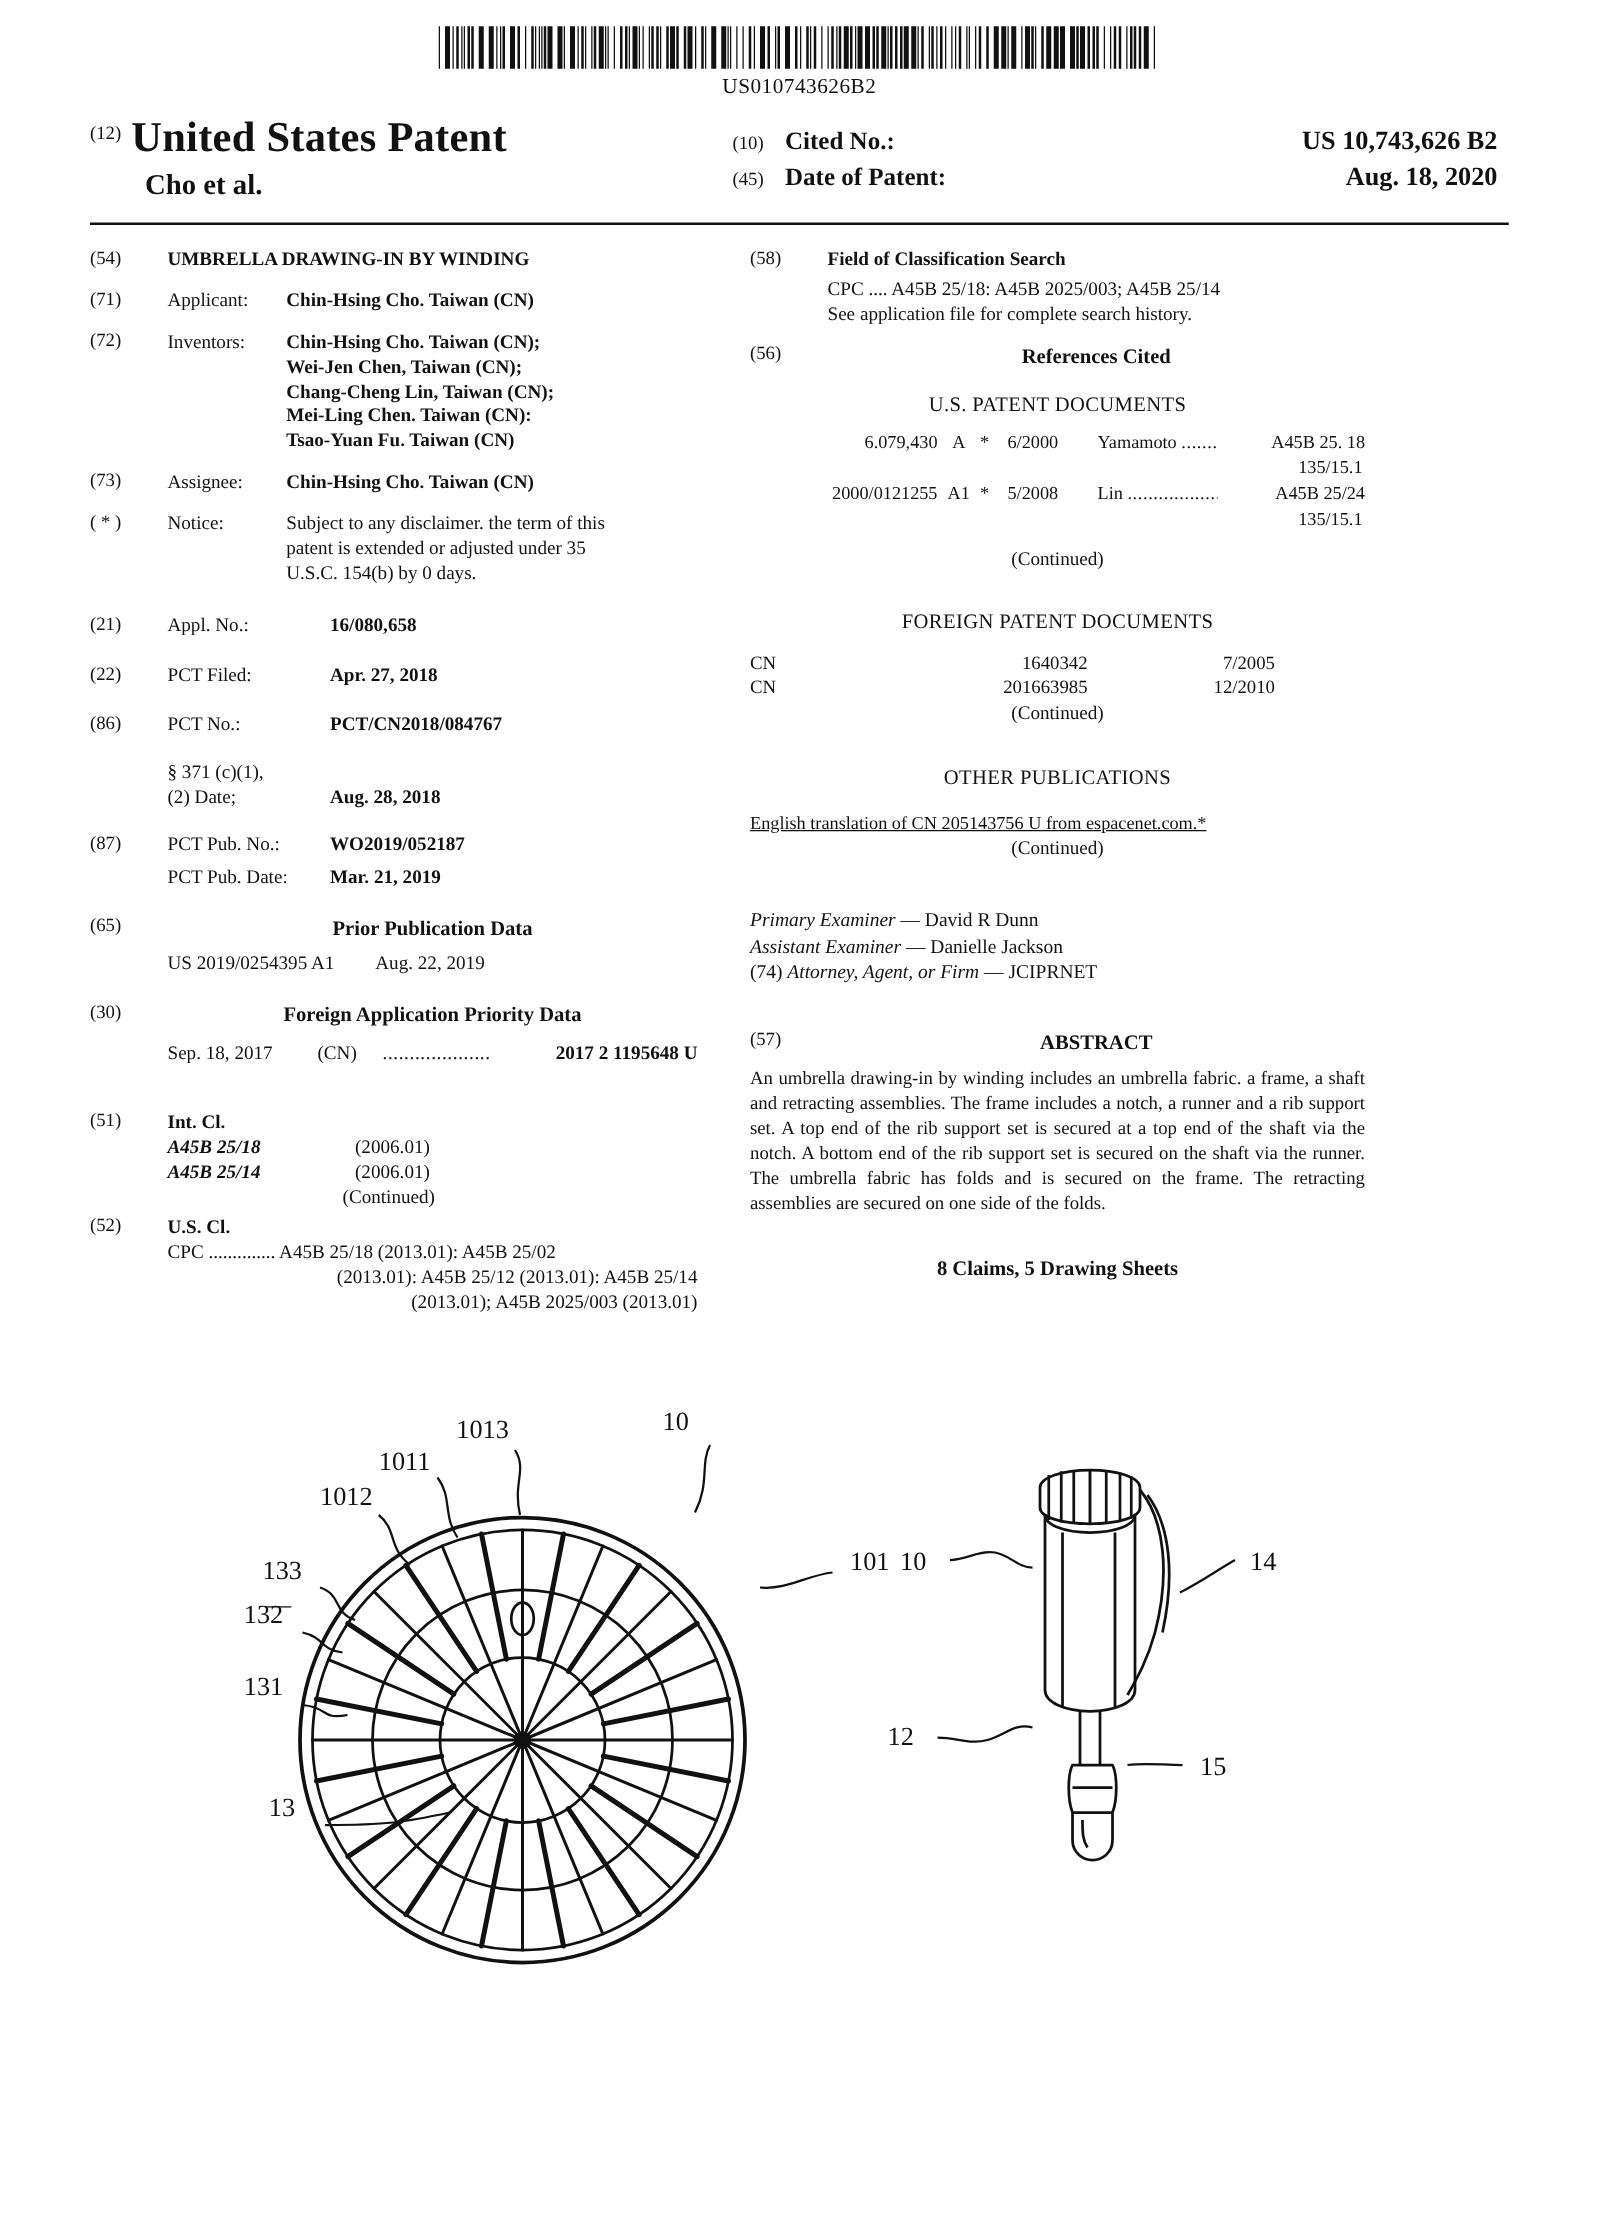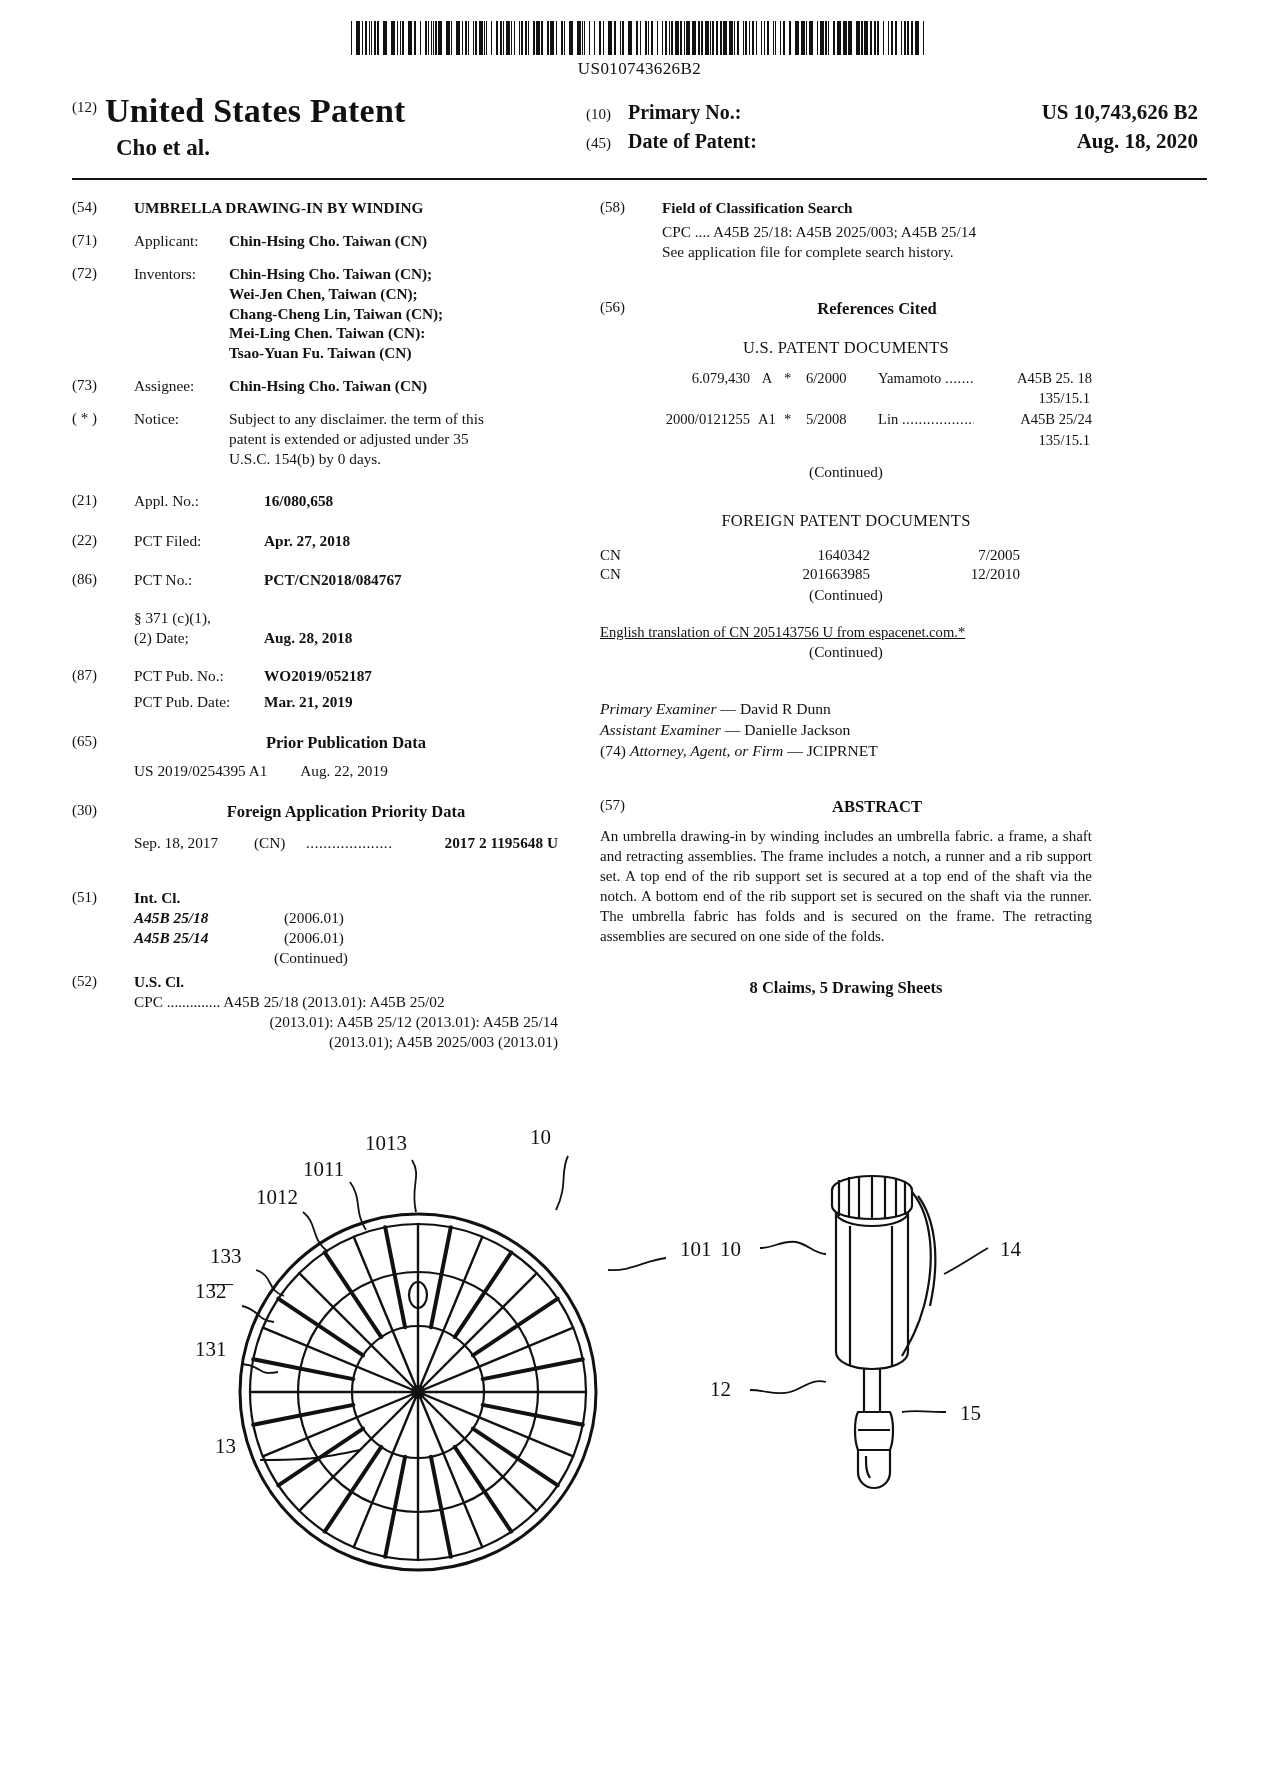--- a/index.html
+++ b/index.html
@@ -233,21 +233,21 @@
   <div class="header">
     <div class="hdr-left">
       <div>
         <span class="kind-code">(12)</span><span class="us-patent-title">United States Patent</span>
       </div>
       <div class="applicant-line">Cho et al.</div>
     </div>
     <div class="hdr-right">
       <div class="hdr-row">
         <span class="hdr-code">(10)</span>
-        <span class="hdr-label">Primary No.:</span>
+        <span class="hdr-label">Cited No.:</span>
         <span class="hdr-value">US 10,743,626 B2</span>
       </div>
       <div class="hdr-row">
         <span class="hdr-code">(45)</span>
         <span class="hdr-label">Date of Patent:</span>
         <span class="hdr-value">Aug. 18, 2020</span>
       </div>
     </div>
   </div>
   <div class="hrule"></div>
@@ -380,21 +380,21 @@
     </div>
 
   </div>
 
   <div class="col col-right">
 
     <div class="fld" style="margin-bottom:4px">
       <span class="fld-code">(58)</span>
       <span class="fld-body b">Field of Classification Search</span>
     </div>
-    <div class="indent" style="margin-bottom:36px">
+    <div class="indent" style="margin-bottom:12px">
       <div>CPC .... A45B 25/18: A45B 2025/003; A45B 25/14</div>
       <div>See application file for complete search history.</div>
     </div>
 
     <div class="fld" style="margin-bottom:6px">
       <span class="fld-code">(56)</span>
       <span class="fld-body sec-title">References Cited</span>
     </div>
 
     <div class="sec-title-plain" style="margin-top:18px">U.S. PATENT DOCUMENTS</div>
@@ -432,20 +432,21 @@
         <span class="for-date">7/2005</span>
       </div>
       <div class="for-row">
         <span class="for-cc">CN</span>
         <span class="for-num">201663985</span>
         <span class="for-date">12/2010</span>
       </div>
     </div>
     <div style="text-align:center;font-size:15.3px">(Continued)</div>
 
+    <div class="sec-title-plain" style="margin-top:30px">OTHER PUBLICATIONS</div>
     <div class="otherpub" style="margin-top:18px">English translation of CN 205143756 U from espacenet.com.*</div>
     <div style="text-align:center;font-size:15.3px">(Continued)</div>
 
     <div class="examiner" style="margin-top:38px">
       <div>
         <span class="i">Primary Examiner</span>
         <span>— David R Dunn</span>
       </div>
       <div>
         <span class="i">Assistant Examiner</span>

